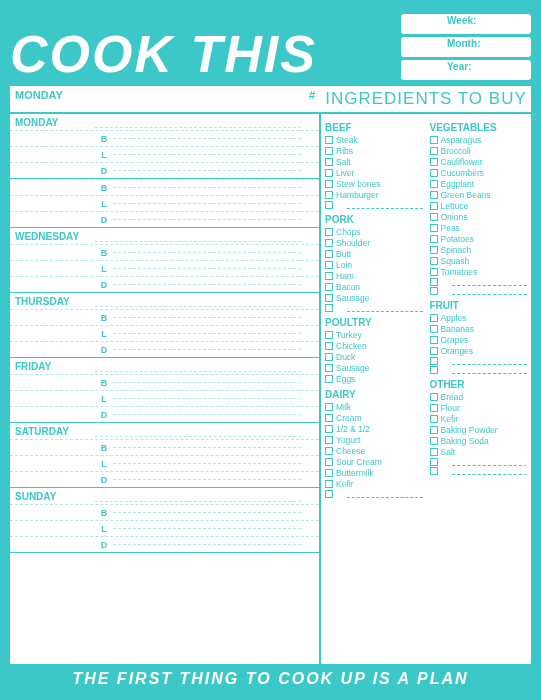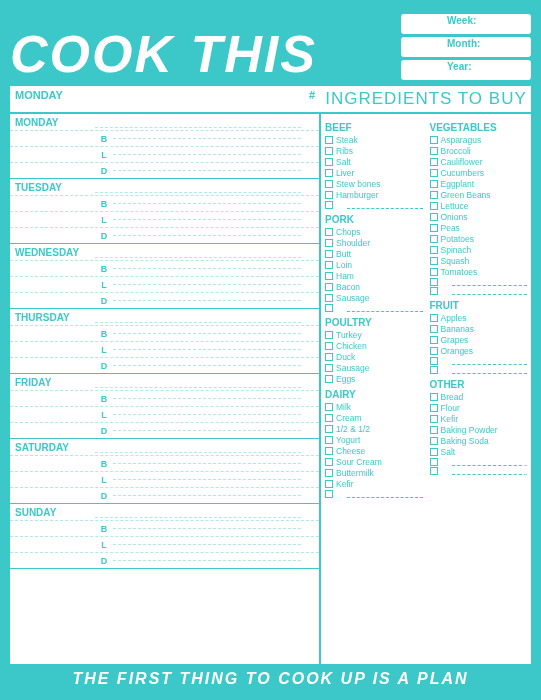--- a/index.html
+++ b/index.html
@@ -291,25 +291,20 @@
               <div class="num-col"></div>
             </div>
             <div class="bld-row">
               <div class="bld-spacer"></div>
               <div class="bld-letter">D</div>
               <div class="bld-line"></div>
               <div class="num-col"></div>
             </div>
           </div>
           <div class="day-block">
-            <div class="day-label-row">
-              <div class="day-label">TUESDAY</div>
-              <div style="flex: 1 1 0%; border-bottom: 1px dashed rgb(174, 232, 232); height: 12px;"></div>
-              <div class="num-col"></div>
-            </div>
             <div class="bld-row">
               <div class="bld-spacer"></div>
               <div class="bld-letter">B</div>
               <div class="bld-line"></div>
               <div class="num-col"></div>
             </div>
             <div class="bld-row">
               <div class="bld-spacer"></div>
               <div class="bld-letter">L</div>
               <div class="bld-line"></div>

